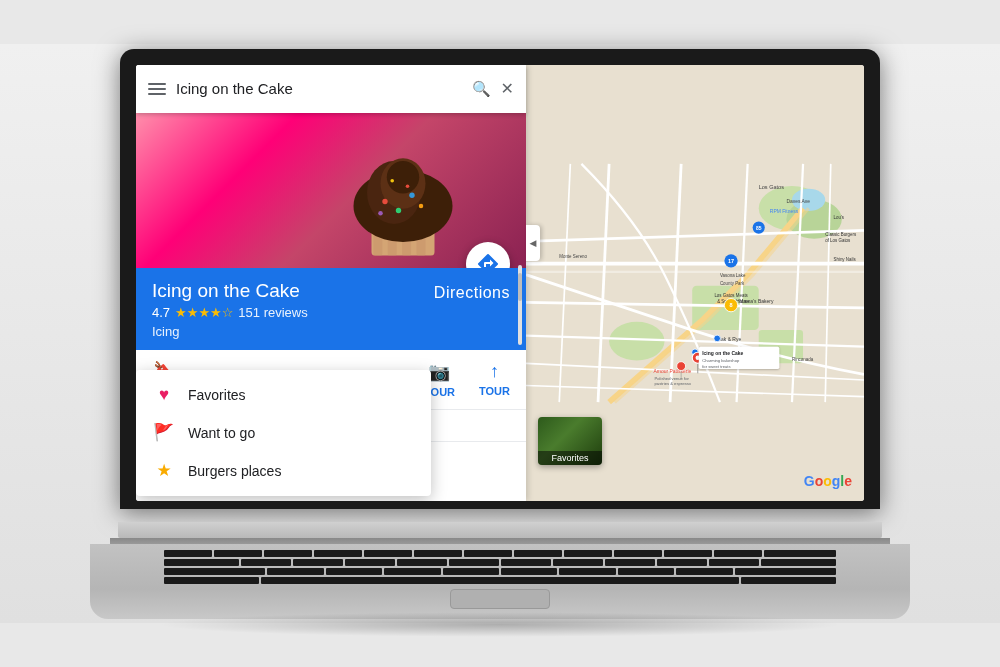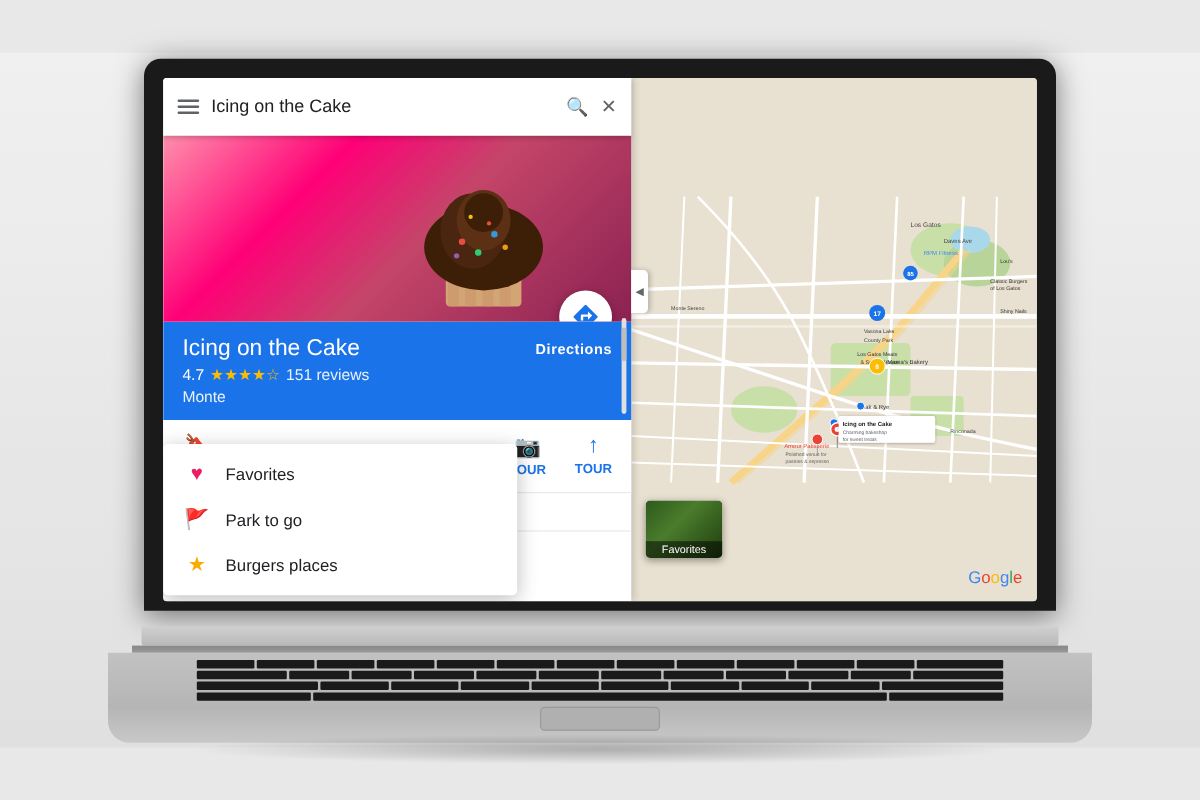--- a/index.html
+++ b/index.html
@@ -75,23 +75,23 @@
 
           <div style="background:#1a73e8; color:#fff; padding:12px 16px 10px; flex-shrink:0;">
             <div style="display:flex; justify-content:space-between; align-items:flex-start;">
               <div>
                 <div style="font-size:19px; font-weight:500; margin-bottom:3px;">Icing on the Cake</div>
                 <div style="display:flex; align-items:center; gap:5px; font-size:13px; margin-bottom:2px;">
                   <span>4.7</span>
                   <span style="color:#fbbc04; font-size:13px;">★★★★☆</span>
                   <span style="opacity:0.9;">151 reviews</span>
                 </div>
-                <span style="font-size:13px; opacity:0.9;">Monte</span>
+                <span style="font-size:13px; opacity:0.9;">Icing</span>
               </div>
-              <span style="font-size:12px; font-weight:700; letter-spacing:0.5px; cursor:pointer; padding-top:4px;">Directions</span>
+              <span style="font-size:16px; font-weight:400; letter-spacing:0.5px; cursor:pointer; padding-top:4px;">Directions</span>
             </div>
           </div>
 
           <div style="display:flex; align-items:center; padding:10px 16px; border-bottom:1px solid #e8eaed; gap:24px; flex-shrink:0; background:#fff;">
             <div style="display:flex; flex-direction:column; align-items:center; gap:3px; cursor:pointer; color:#1a73e8; font-size:11px; font-weight:500;">
               <span style="font-size:20px;">🔖</span>
               <span>SAVE</span>
             </div>
             <div style="flex:1; display:flex; gap:24px; justify-content:flex-end;">
               <div style="display:flex; flex-direction:column; align-items:center; gap:3px; cursor:pointer; color:#1a73e8; font-size:11px; font-weight:600;">
@@ -107,21 +107,21 @@
 
           <div style="position:absolute; top:305px; left:0; width:295px; background:#fff; box-shadow:0 4px 16px rgba(0,0,0,0.25); border-radius:4px; z-index:100; padding:6px 0;">
 
             <div style="display:flex; align-items:center; padding:7px 16px; cursor:pointer; font-size:14px; color:#202124; gap:12px;">
               <span style="width:24px; height:24px; display:flex; align-items:center; justify-content:center; font-size:17px; color:#e91e63;">♥</span>
               <span>Favorites</span>
             </div>
 
             <div style="display:flex; align-items:center; padding:7px 16px; cursor:pointer; font-size:14px; color:#202124; gap:12px;">
               <span style="width:24px; height:24px; display:flex; align-items:center; justify-content:center; font-size:17px; color:#f9ab00;">🚩</span>
-              <span>Park to go</span>
+              <span>Want to go</span>
             </div>
 
             <div style="display:flex; align-items:center; padding:7px 16px; cursor:pointer; font-size:14px; color:#202124; gap:12px;">
               <span style="width:24px; height:24px; display:flex; align-items:center; justify-content:center; font-size:17px; color:#f9ab00;">★</span>
               <span>Burgers places</span>
             </div>
 
           </div>
 
           <div style="padding:8px 16px; font-size:13px; color:#5f6368; border-bottom:1px solid #e8eaed; flex-shrink:0;">cookies &amp; other</div>
@@ -229,21 +229,21 @@
                 <feDropShadow dx="0" dy="1" stdDeviation="2" flood-opacity="0.3"></feDropShadow>
               </filter>
             </defs>
           </svg>
 
           <div style="position:absolute; bottom:36px; left:12px; width:64px; height:48px; border-radius:4px; overflow:hidden; cursor:pointer; box-shadow:0 2px 6px rgba(0,0,0,0.35);">
             <div style="width:100%; height:100%; background:linear-gradient(135deg, #2d5a1b 0%, #4a7c2d 40%, #1e3d0d 100%);"></div>
             <div style="position:absolute; bottom:0; left:0; right:0; background:rgba(0,0,0,0.5); color:#fff; font-size:9px; text-align:center; padding:2px;">Favorites</div>
           </div>
 
-          <div style="position:absolute; bottom:12px; right:12px; font-size:14px; font-weight:normal; font-family:Arial;">
+          <div style="position:absolute; bottom:12px; right:12px; font-size:14px; font-weight:bold; font-family:Arial;">
             <span style="color:#4285f4;">G</span><span style="color:#ea4335;">o</span><span style="color:#fbbc05;">o</span><span style="color:#4285f4;">g</span><span style="color:#34a853;">l</span><span style="color:#ea4335;">e</span>
           </div>
         </div>
 
       </div>
     </div>
 
     <div style="position:absolute; bottom:0; left:0; right:0;">
       <div style="height:16px; background:linear-gradient(180deg, #d0d0d0 0%, #b8b8b8 100%); margin:0 28px; border-radius:0 0 2px 2px;"></div>
       <div style="height:6px; background:linear-gradient(180deg, #888 0%, #999 100%); margin:0 20px;"></div>

